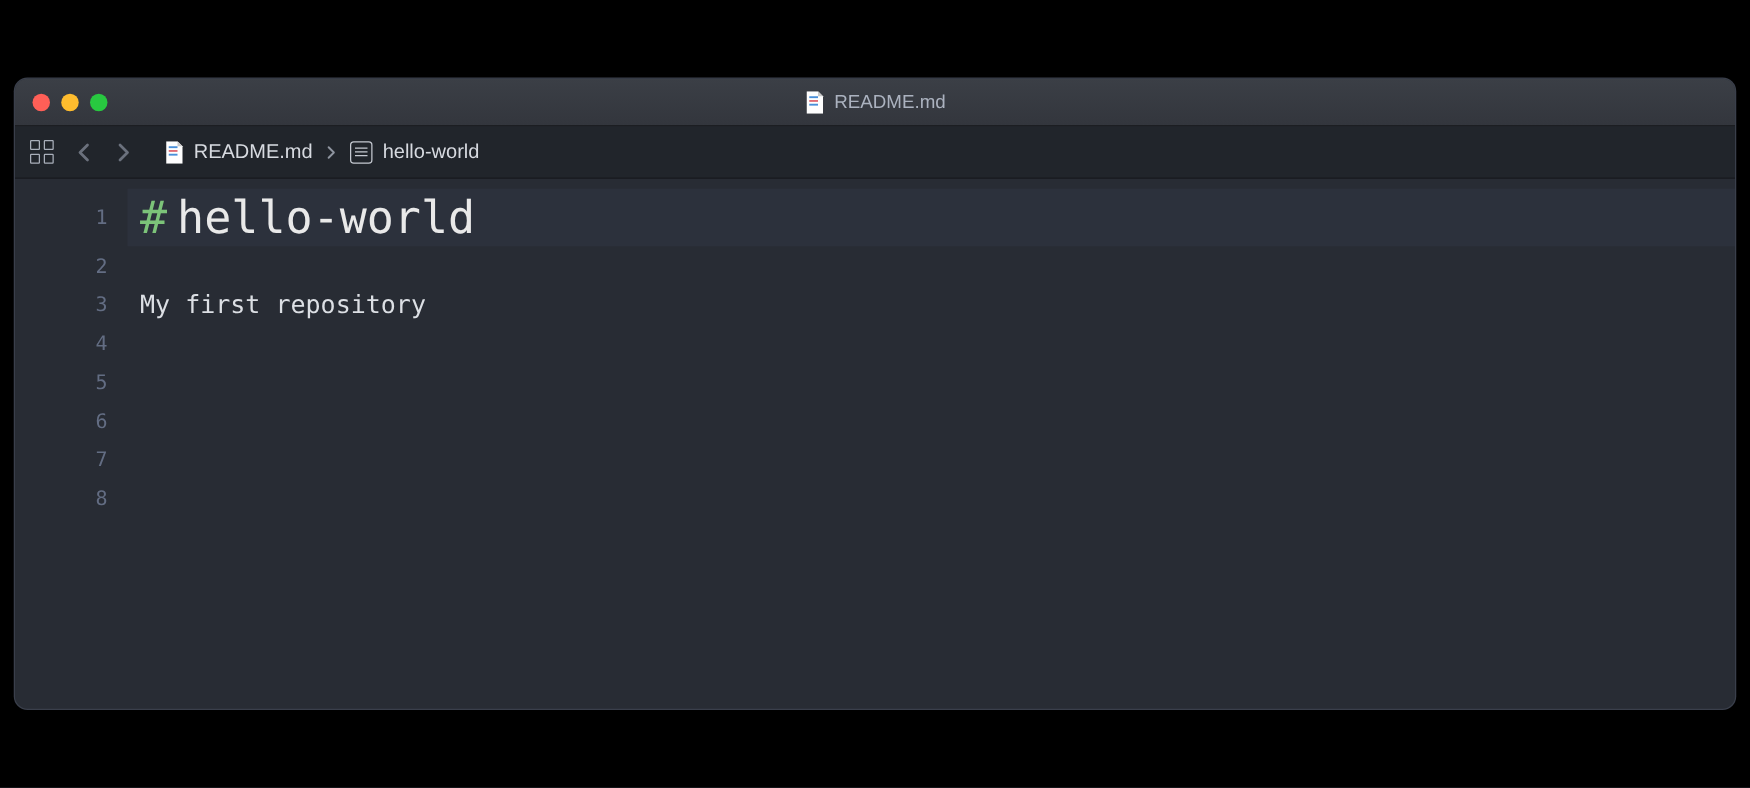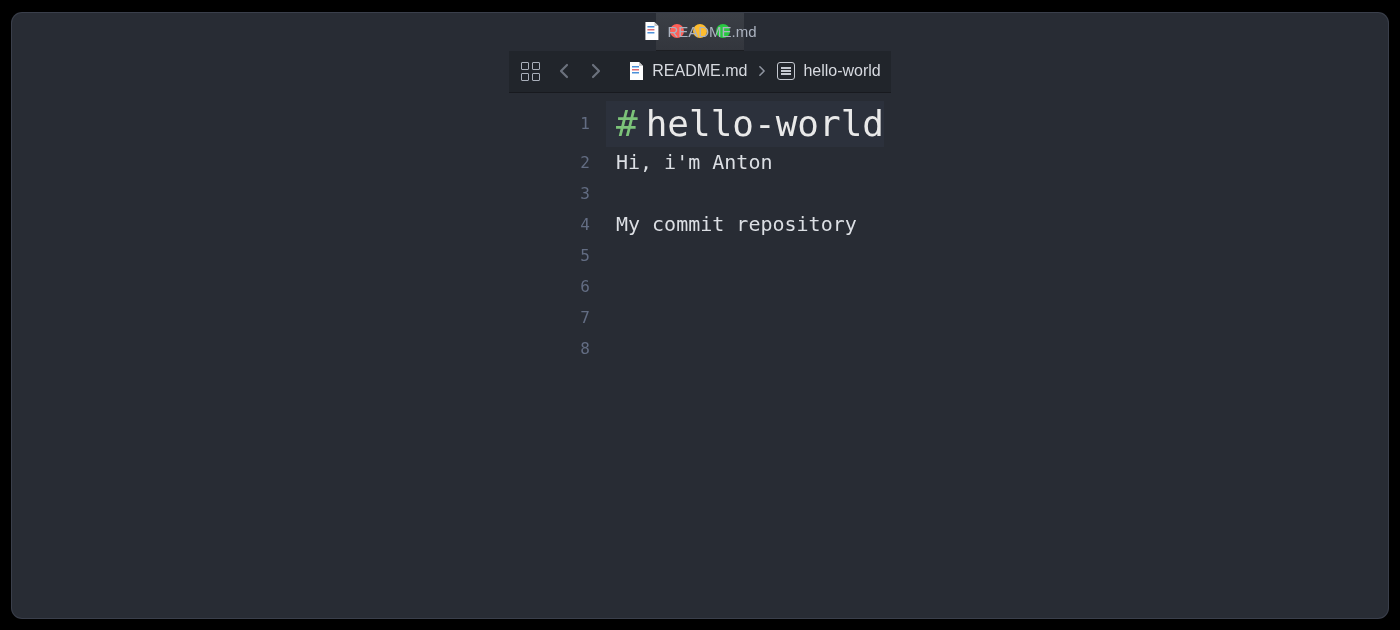--- a/index.html
+++ b/index.html
@@ -11,28 +11,27 @@
       background: #000;
       font-family: -apple-system, BlinkMacSystemFont, "Segoe UI", Helvetica, Arial, sans-serif;
       width: 1400px;
       height: 630px;
       display: flex;
       align-items: center;
       justify-content: center;
     }
     .window {
       width: 1376px;
-      height: 605px;
+      height: 504px;
       background: #282c34;
       border-radius: 10px;
       overflow: hidden;
       box-shadow: 0 0 0 1px #3a3f4b, 0 20px 60px rgba(0,0,0,0.5);
       display: flex;
       flex-direction: column;
-      align-items: center;
     }
     .titlebar {
       height: 38px;
       background: linear-gradient(to bottom, #3b3f46, #33363d);
       display: flex;
       align-items: center;
       padding: 0 14px;
       position: relative;
       border-bottom: 1px solid #1c1e22;
     }
@@ -241,22 +240,21 @@
       <span class="line-num">5</span>
       <span class="line-num">6</span>
       <span class="line-num">7</span>
       <span class="line-num">8</span>
     </div>
     <div class="code">
       <span class="line l1">
         <span class="hash">#</span>
         <span class="heading-text">hello-world</span>
       </span>
-      <span class="line">Hi, i'm Anton</span>
-      <span class="line"></span>
-      <span class="line">My commit repository</span>
+      <span class="line"></span>
+      <span class="line">My first repository</span>
       <span class="line"></span>
       <span class="line"></span>
       <span class="line"></span>
     </div>
   </div>
 
 </div>
 
 </body></html>

